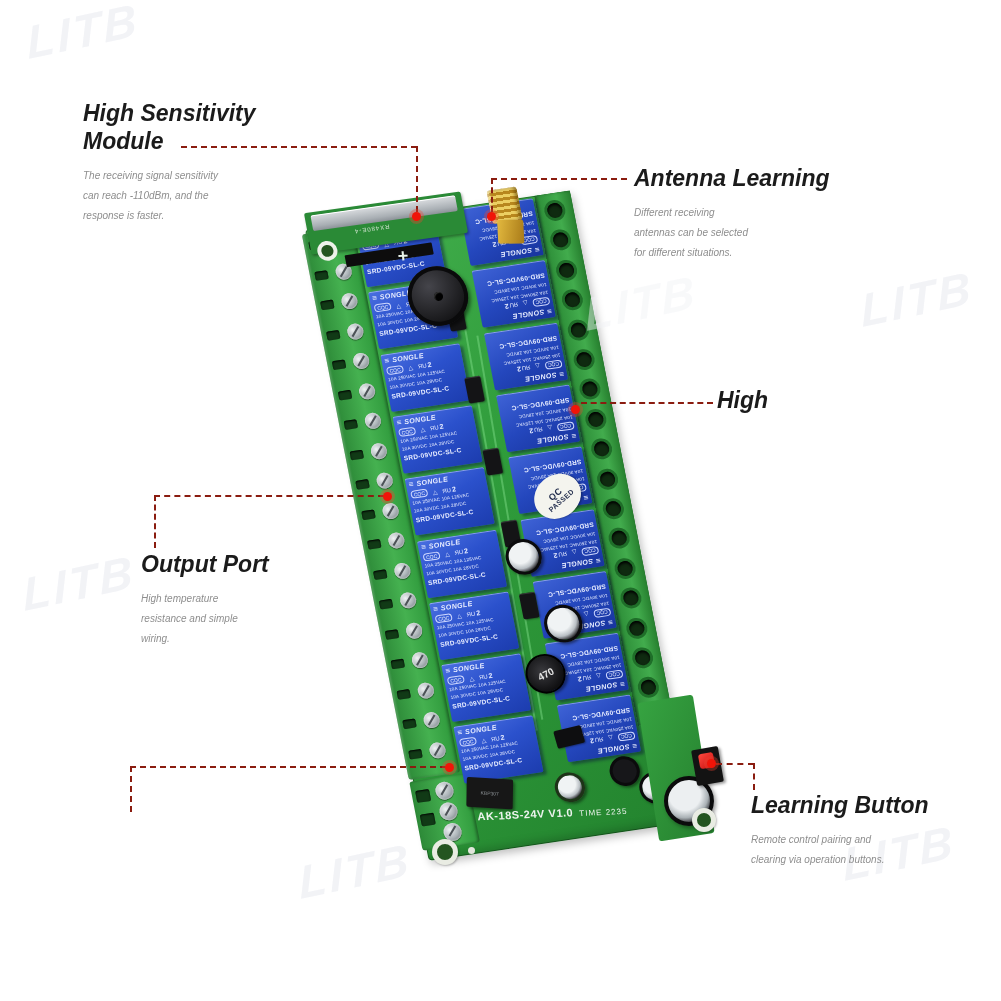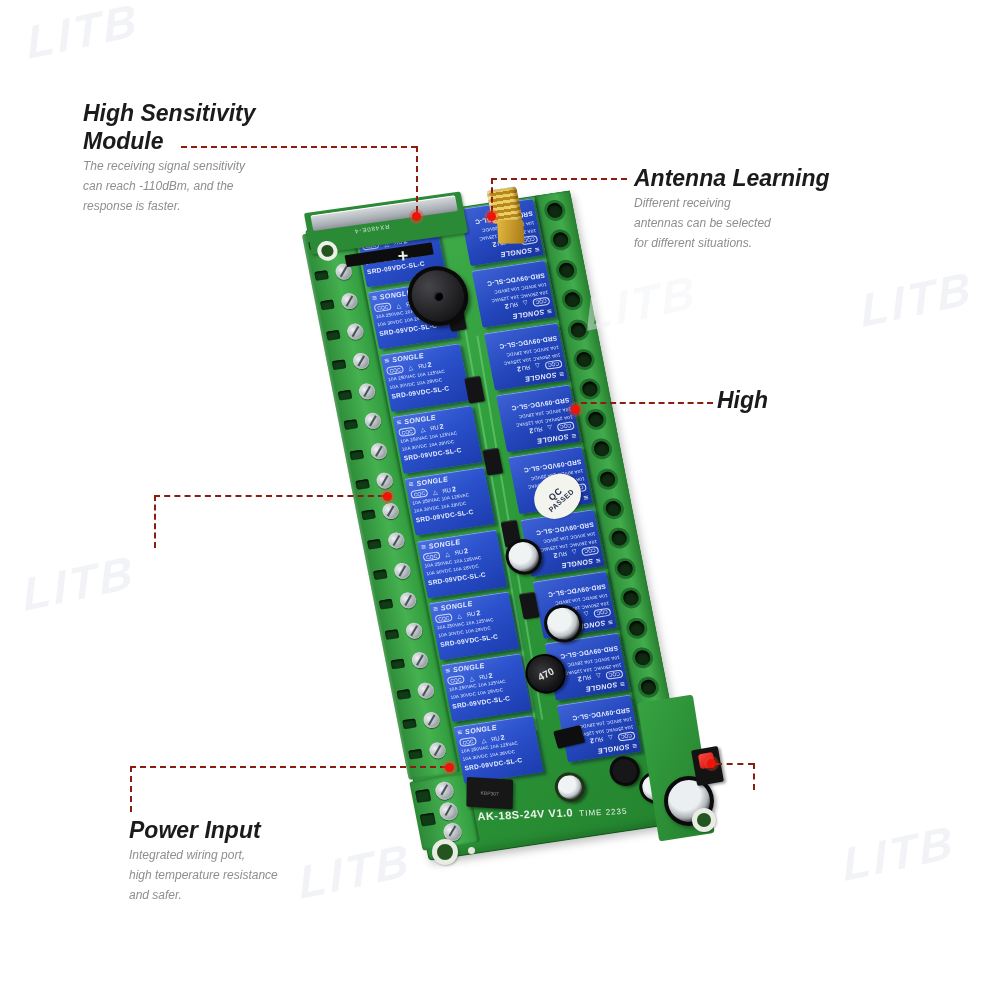--- a/index.html
+++ b/index.html
@@ -5,21 +5,21 @@
   html,body{margin:0;padding:0;background:#fff;}
   #canvas{position:relative;width:1001px;height:1001px;background:#fff;overflow:hidden;
           font-family:"Liberation Sans",sans-serif;}
   
   .wm{position:absolute;z-index:3;font-weight:bold;font-style:italic;font-size:46px;
       letter-spacing:3px;color:var(--watermark);transform:rotate(-12deg) skewX(-8deg);
       pointer-events:none;opacity:.9;}
   
   .ann{position:absolute;z-index:5;font-style:italic;}
   .ann-title{font-size:23px;font-weight:bold;color:var(--heading);line-height:28px;white-space:pre-line;}
-  .ann-body{font-size:12px;color:var(--body_text);line-height:20px;margin-top:1px;white-space:pre-line;}
+  .ann-body{font-size:10px;color:var(--body_text);line-height:20px;margin-top:11px;white-space:pre-line;}
   
   .dash-h{position:absolute;z-index:5;border-top:2px dashed var(--dash);height:0;}
   .dash-v{position:absolute;z-index:5;border-left:2px dashed var(--dash);width:0;}
   .dot{position:absolute;z-index:6;width:9px;height:9px;border-radius:50%;background:var(--dot);
        box-shadow:0 0 0 3px rgba(240,70,50,.35);}
   
   #board{position:absolute;left:0;top:0;width:268px;height:643px;z-index:1;
          transform:matrix(0.988,-0.147,0.1925,0.981,305,230);transform-origin:0 0;}
   .pcb{position:absolute;left:0;top:0;width:268px;height:643px;border-radius:4px;
        background:linear-gradient(135deg,#46b250 0%,#2f9c3b 45%,#23832e 100%);
@@ -610,19 +610,24 @@
   </div>
   <div class="ann" style="left:634px;top:164px;width:260px;">
     <div class="ann-title">Antenna Learning</div>
     <div class="ann-body">Different receiving
 antennas can be selected
 for different situations.</div>
   </div>
   <div class="ann" style="left:717px;top:386px;width:270px;">
     <div class="ann-title">High</div>
   </div>
-  <div class="ann" style="left:129px;top:816px;width:280px;">
-    <div class="ann-title">Power Input</div>
-    <div class="ann-body">Integrated wiring port,
-high temperature resistance
-and safer.</div>
+  <div class="ann" style="left:141px;top:550px;width:240px;">
+    <div class="ann-title">Output Port</div>
+    <div class="ann-body">High temperature
+resistance and simple
+wiring.</div>
+  </div>
+  <div class="ann" style="left:751px;top:791px;width:250px;">
+    <div class="ann-title">Learning Button</div>
+    <div class="ann-body">Remote control pairing and
+clearing via operation buttons.</div>
   </div>
 </div>
 
 </body></html>

